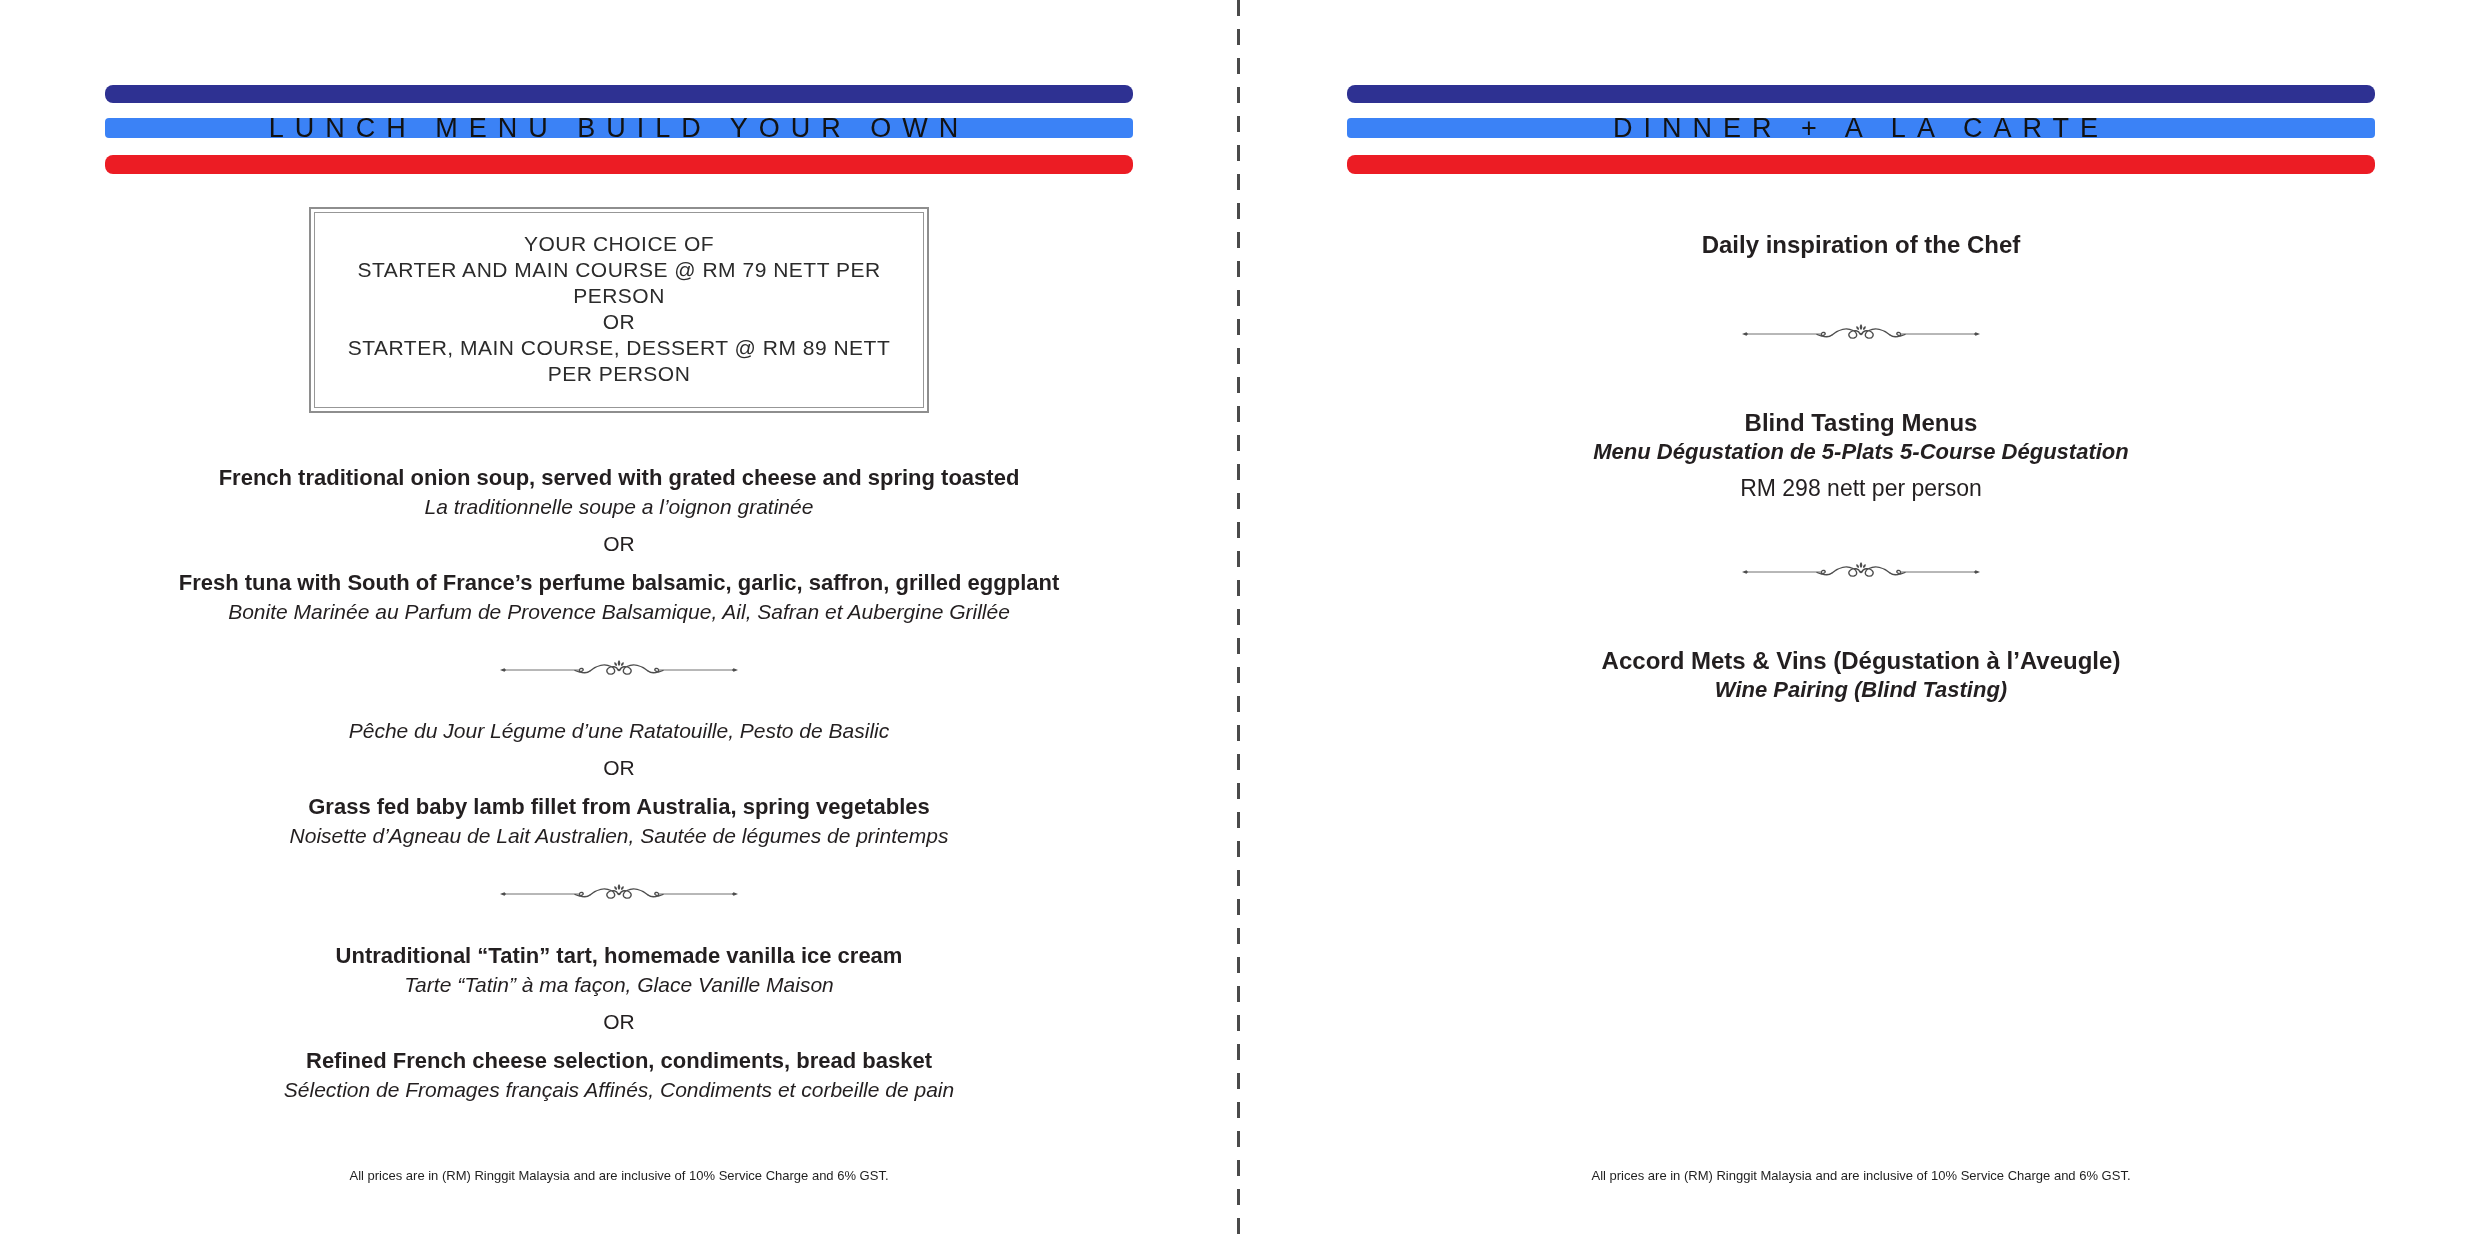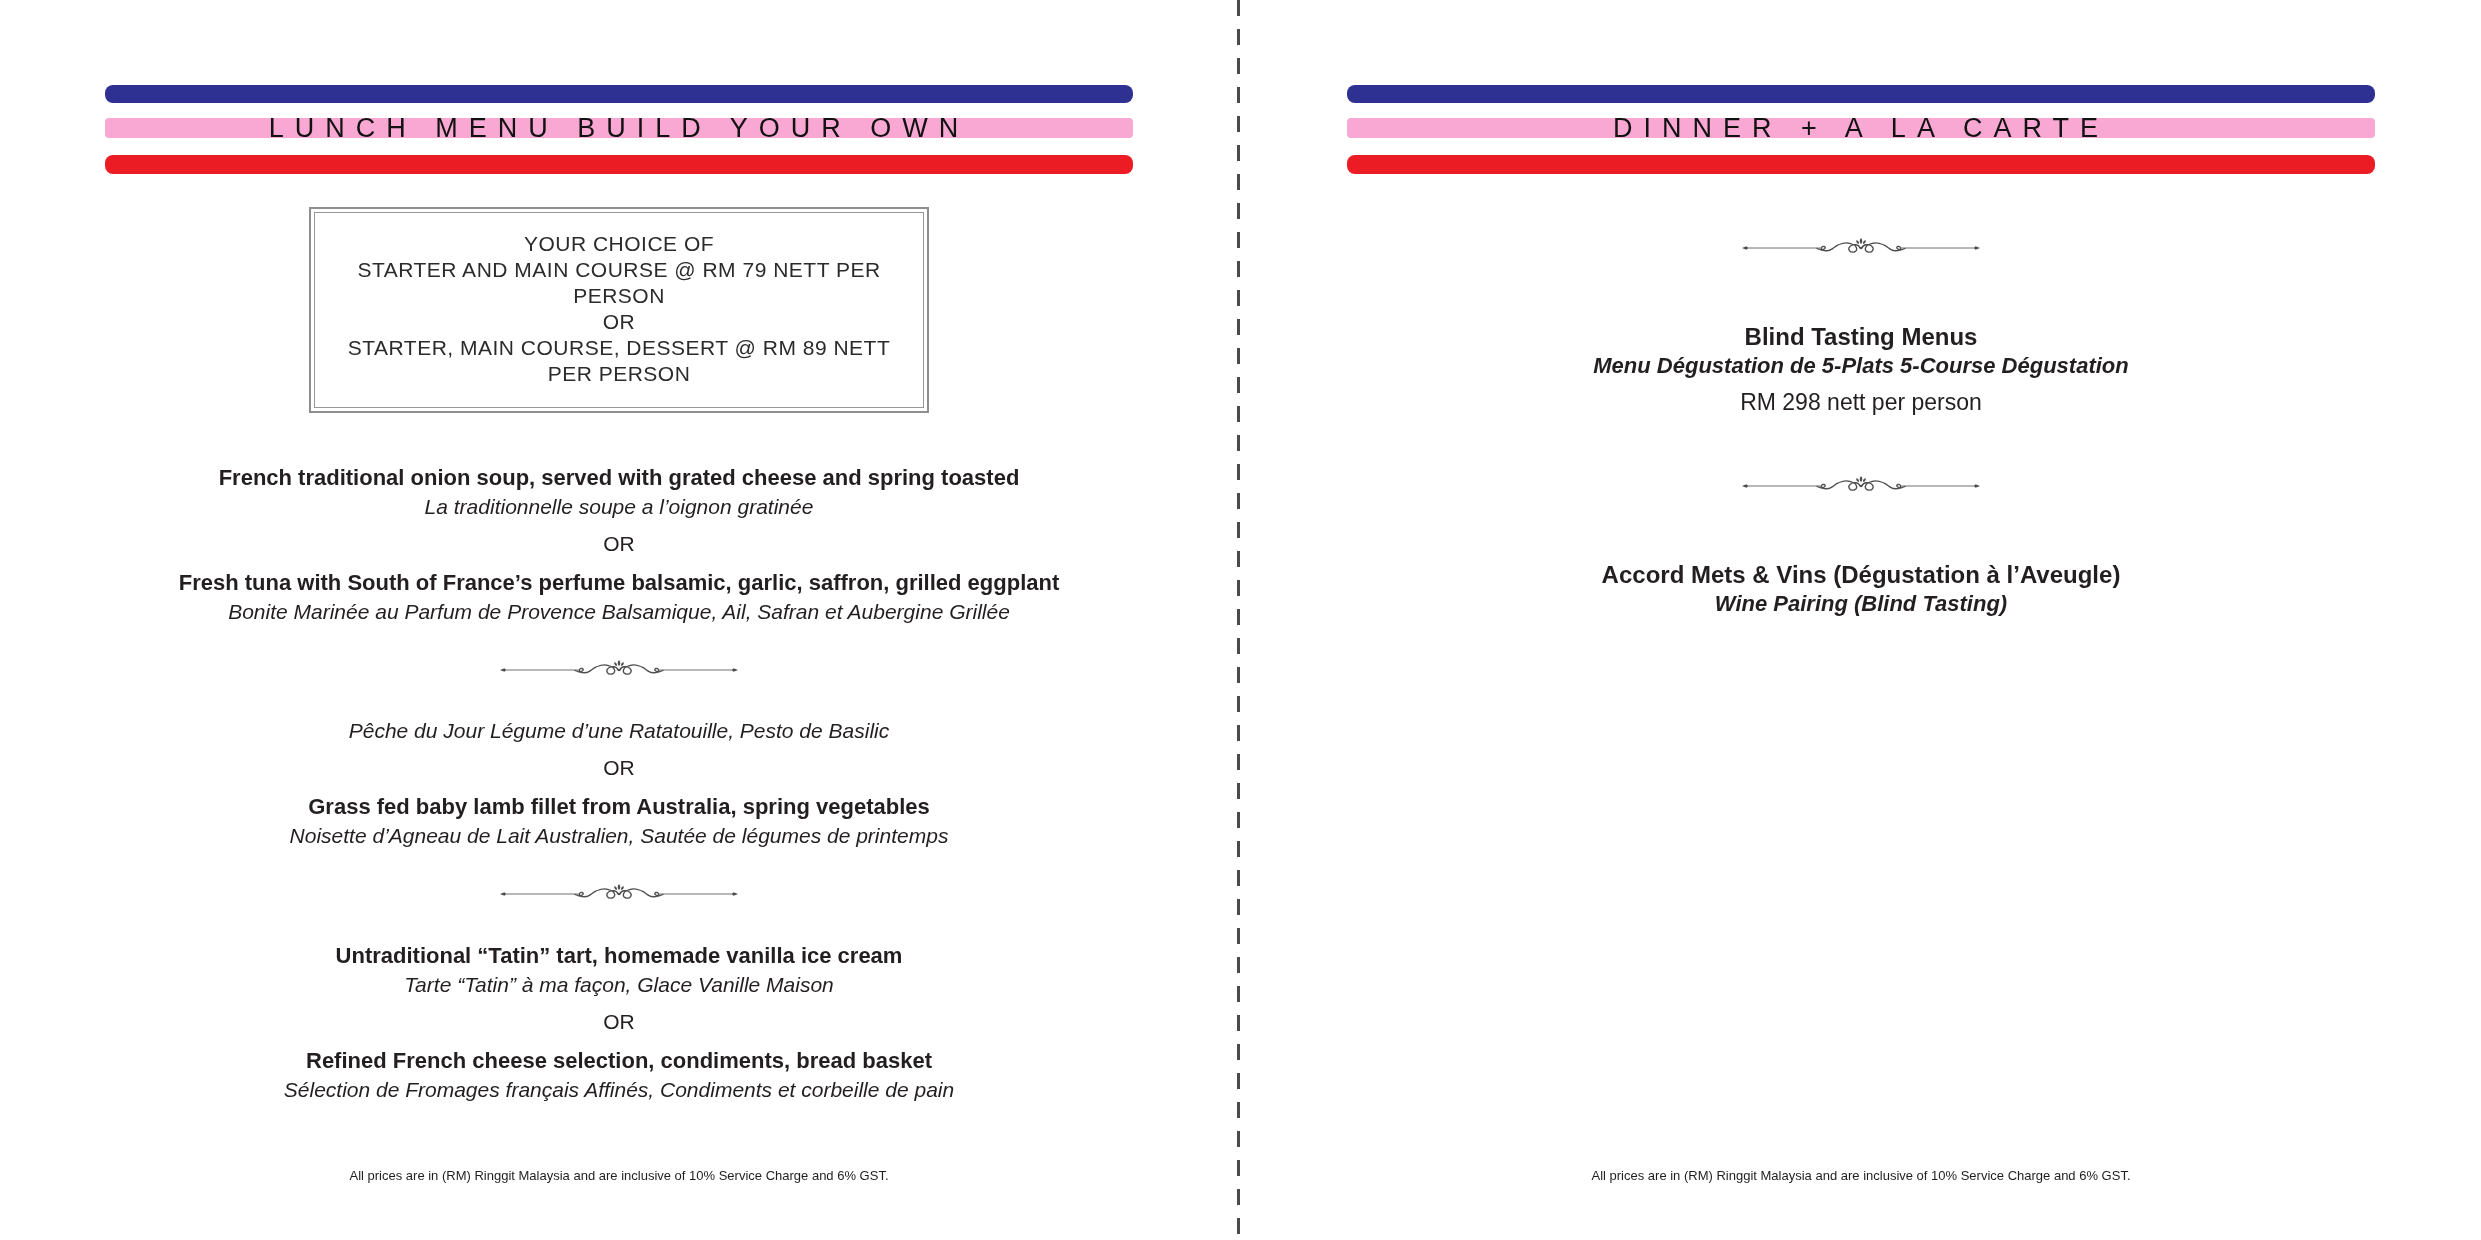--- a/index.html
+++ b/index.html
@@ -20,21 +20,21 @@
   }
 
   
   .page { position: absolute; top: 0; width: 1028px; height: 1240px; }
   .page-left  { left: 105px; }
   .page-right { left: 1347px; }
 
   
   .bar { border-radius: 8px; }
   .bar-blue { height: 18px; background: #2E3192; margin-top: 85px; }
-  .band { position: relative; height: 20px; background: #f9a8d4; border-radius: 4px; margin-top: 15px; }
+  .band { position: relative; height: 20px; background: #3b82f6; border-radius: 4px; margin-top: 15px; }
   .page-title {
     position: absolute; left: 0; right: 0; top: 50%; transform: translateY(-50%);
     margin: 0; text-align: center; white-space: nowrap;
     font-size: 27px; font-weight: 400; letter-spacing: 11px; color: #121212;
   }
   .bar-red { height: 19px; background: #EC1C24; margin-top: 17px; }
 
   
   .choice-box {
     width: 620px; margin: 33px auto 0;
@@ -169,20 +169,21 @@
 
 <section class="page page-right">
   <header>
     <div class="bar bar-blue"></div>
     <div class="band">
       <h1 class="page-title">DINNER + A LA CARTE</h1>
     </div>
     <div class="bar bar-red"></div>
   </header>
 
+  <p class="chef-line">Daily inspiration of the Chef</p>
 
   <svg class="divider divider-r1">
       <use href="#flourish"></use>
     </svg>
 
   <div class="tasting">
     <p class="t-name">Blind Tasting Menus</p>
     <p class="t-sub">Menu Dégustation de 5-Plats 5-Course Dégustation</p>
     <p class="t-price">RM 298 nett per person</p>
   </div>

